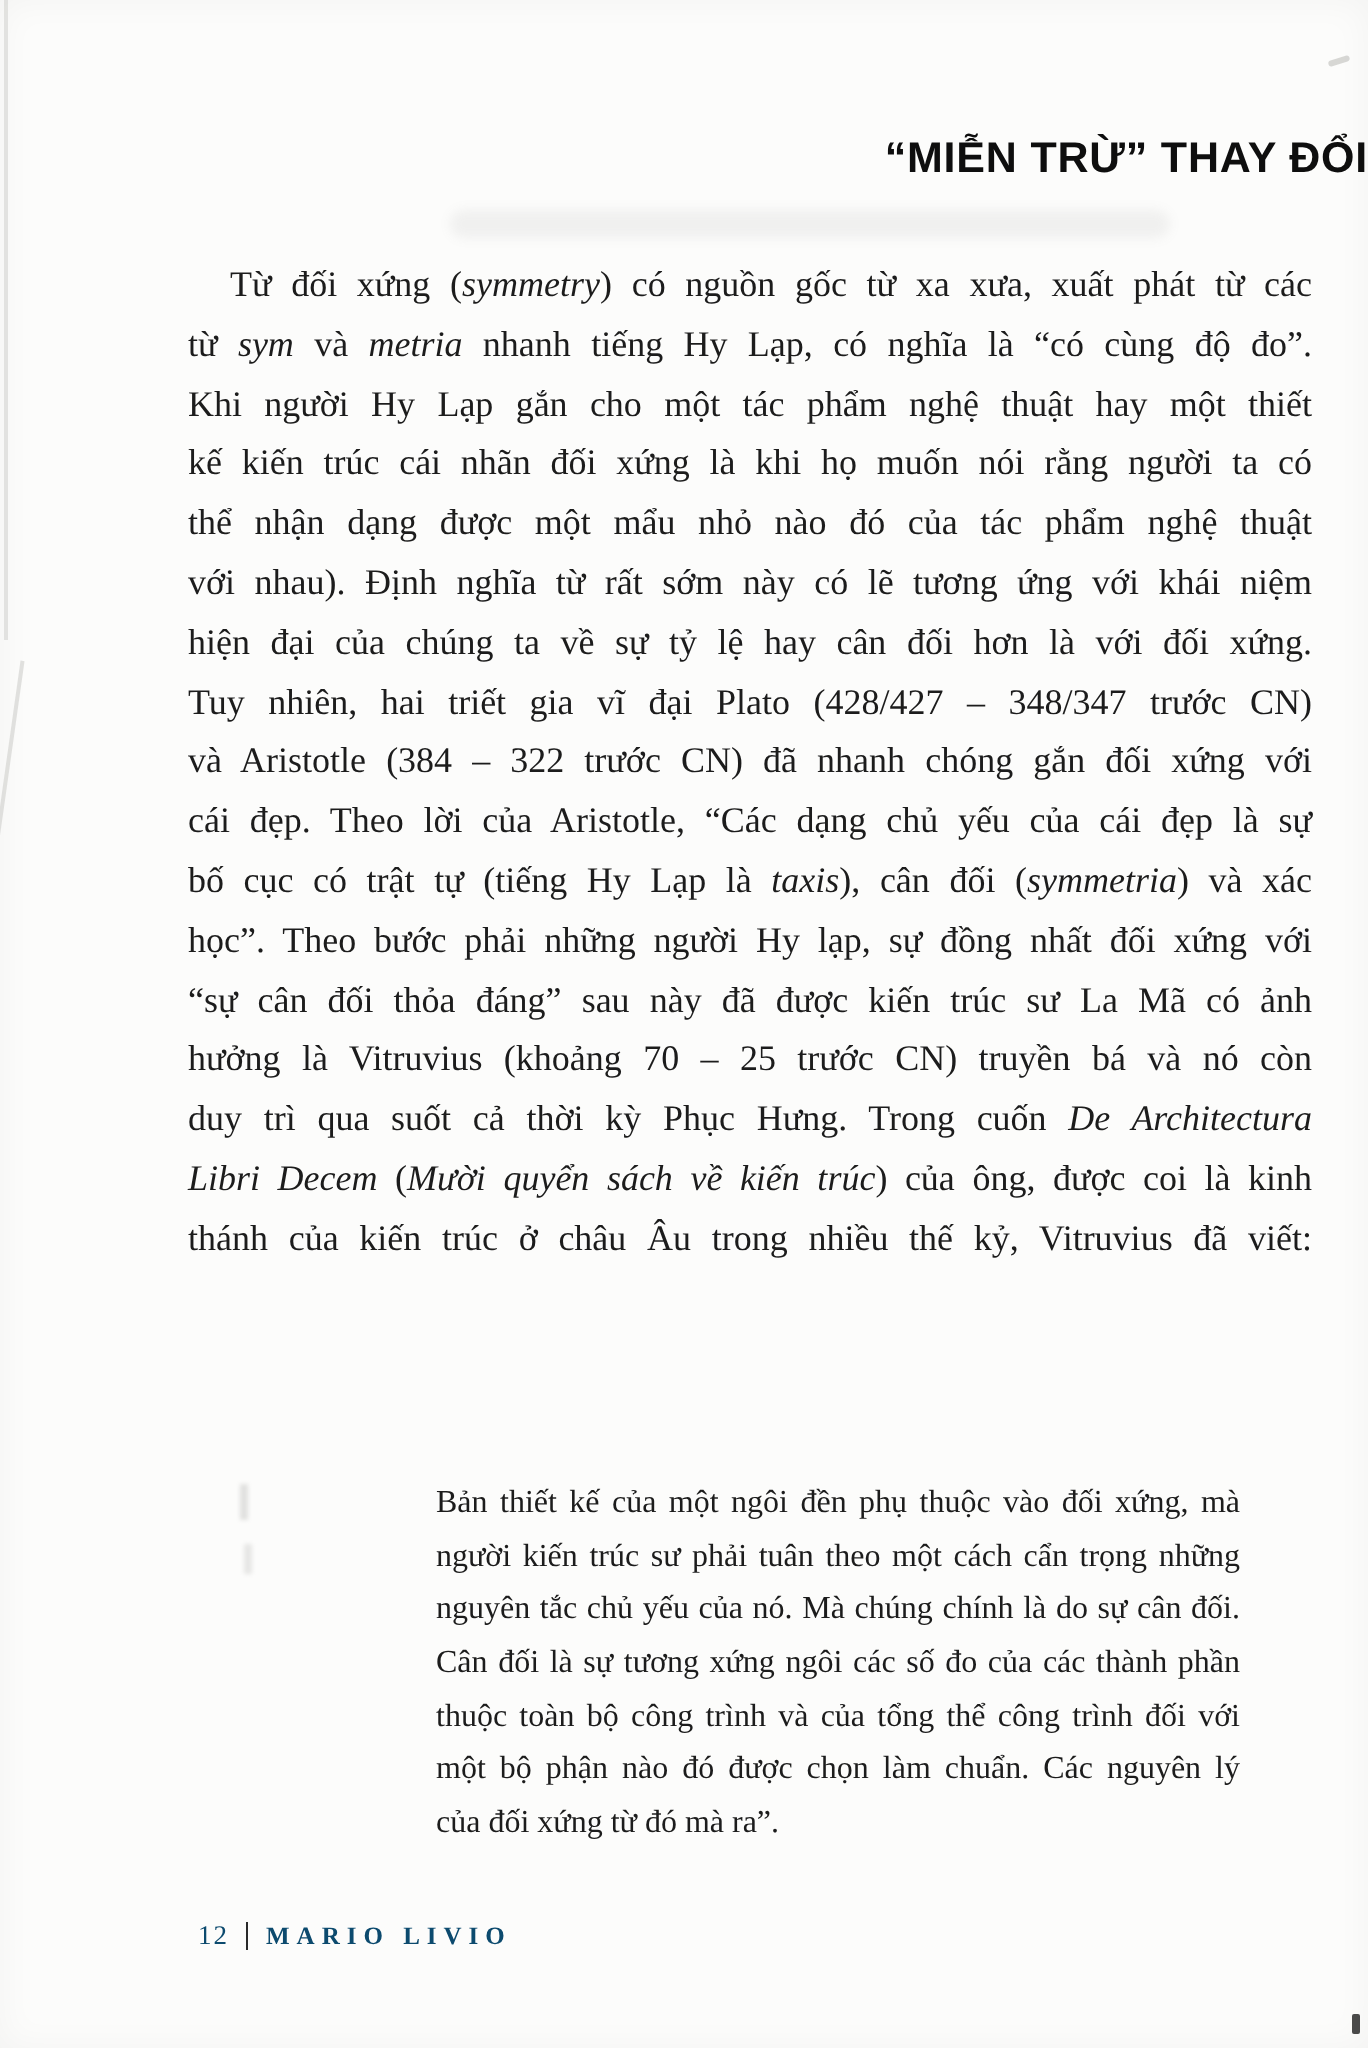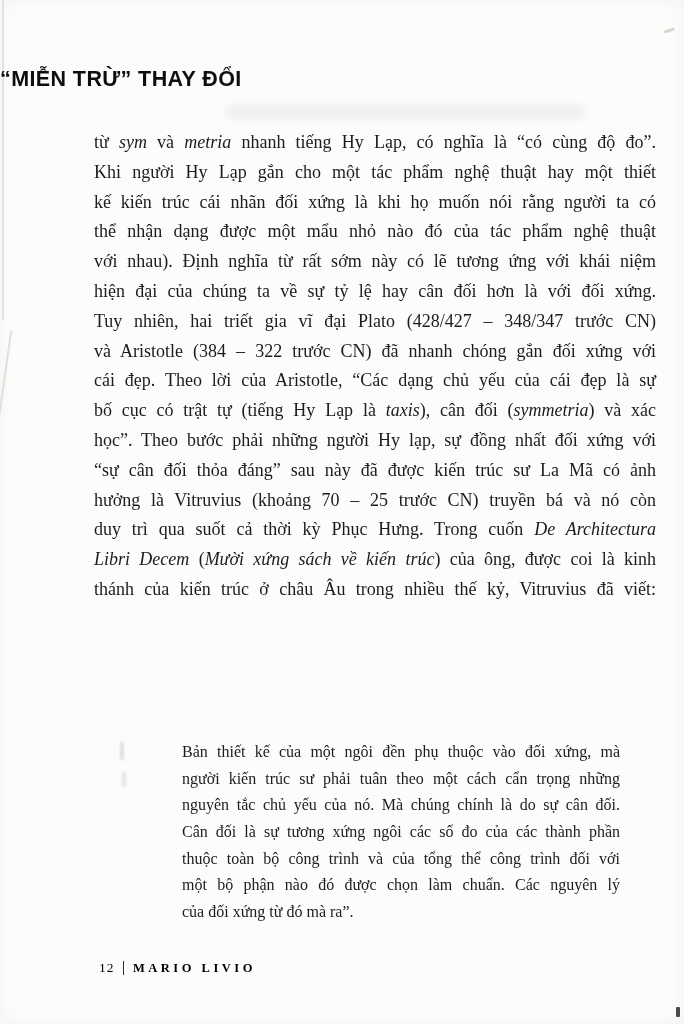--- a/index.html
+++ b/index.html
@@ -9,21 +9,21 @@
     margin:0 auto;
     background:#fcfcfb;
     overflow:hidden;
     font-family:"Liberation Serif","DejaVu Serif",serif;
     color:#1c1c1c;
     box-shadow:inset 0 0 18px rgba(0,0,0,0.04);
   }
   
   .title{
     position:absolute;top:67px;left:0;width:100%;
-    text-align:left;
+    text-align:right;
     font-family:"Liberation Sans","DejaVu Sans",sans-serif;
     font-weight:bold;
     font-size:21.5px;
     letter-spacing:0.4px;
     color:#0e0e0e;
   }
   
   .ghost{
     position:absolute;left:225px;top:105px;width:360px;height:14px;
     background:#8a8a8a;opacity:0.10;filter:blur(3px);border-radius:7px;
@@ -40,29 +40,30 @@
   }
   
   .quote{
     position:absolute;left:182px;top:739px;width:438px;
     font-size:16px;
   }
   .quote .line{
     height:26.7px;line-height:26.7px;
     text-align:justify;text-align-last:justify;
     white-space:nowrap;
+    margin-left:36px;
   }
   .line.ind span:first-child{padding-left:21px;}
   .line.last{text-align-last:left;}
   .it{font-style:italic;}
   
   .footer{
     position:absolute;left:99px;top:959px;height:18px;
     display:flex;align-items:center;
-    font-size:13.5px;color:#000000;
+    font-size:13.5px;color:#0c4a6e;
   }
   .footer .pnum{letter-spacing:1px;}
   .footer .bar{
     display:inline-block;width:1.5px;height:14px;background:#2a2a2a;
     margin:0 9px 0 8px;
   }
   .footer .author{
     letter-spacing:3.5px;
     font-size:12.5px;
     font-weight:600;
@@ -82,35 +83,36 @@
 
   <div class="edge-line"></div>
   <div class="scratch"></div>
   <div class="mark-tr"></div>
 
   <div class="title">“MIỄN TRỪ” THAY ĐỔI</div>
 
   <div class="ghost"></div>
 
   <div class="para">
+      <div class="line ind"><span>Từ đối xứng (</span><span class="it">symmetry</span><span>) có nguồn gốc từ xa xưa, xuất phát từ các</span></div>
       <div class="line"><span>từ </span><span class="it">sym</span><span> và </span><span class="it">metria</span><span> nhanh tiếng Hy Lạp, có nghĩa là “có cùng độ đo”.</span></div>
       <div class="line"><span>Khi người Hy Lạp gắn cho một tác phẩm nghệ thuật hay một thiết</span></div>
       <div class="line"><span>kế kiến trúc cái nhãn đối xứng là khi họ muốn nói rằng người ta có</span></div>
       <div class="line"><span>thể nhận dạng được một mẩu nhỏ nào đó của tác phẩm nghệ thuật</span></div>
       <div class="line"><span>với nhau). Định nghĩa từ rất sớm này có lẽ tương ứng với khái niệm</span></div>
       <div class="line"><span>hiện đại của chúng ta về sự tỷ lệ hay cân đối hơn là với đối xứng.</span></div>
       <div class="line"><span>Tuy nhiên, hai triết gia vĩ đại Plato (428/427 – 348/347 trước CN)</span></div>
       <div class="line"><span>và Aristotle (384 – 322 trước CN) đã nhanh chóng gắn đối xứng với</span></div>
       <div class="line"><span>cái đẹp. Theo lời của Aristotle, “Các dạng chủ yếu của cái đẹp là sự</span></div>
       <div class="line"><span>bố cục có trật tự (tiếng Hy Lạp là </span><span class="it">taxis</span><span>), cân đối (</span><span class="it">symmetria</span><span>) và xác</span></div>
       <div class="line"><span>học”. Theo bước phải những người Hy lạp, sự đồng nhất đối xứng với</span></div>
       <div class="line"><span>“sự cân đối thỏa đáng” sau này đã được kiến trúc sư La Mã có ảnh</span></div>
       <div class="line"><span>hưởng là Vitruvius (khoảng 70 – 25 trước CN) truyền bá và nó còn</span></div>
       <div class="line"><span>duy trì qua suốt cả thời kỳ Phục Hưng. Trong cuốn </span><span class="it">De Architectura</span></div>
-      <div class="line"><span class="it">Libri Decem</span><span> (</span><span class="it">Mười xứng sách về kiến trúc</span><span>) của ông, được coi là kinh</span></div>
+      <div class="line"><span class="it">Libri Decem</span><span> (</span><span class="it">Mười quyển sách về kiến trúc</span><span>) của ông, được coi là kinh</span></div>
       <div class="line"><span>thánh của kiến trúc ở châu Âu trong nhiều thế kỷ, Vitruvius đã viết:</span></div>
     </div>
 
   <div class="smudge-a"></div>
   <div class="smudge-b"></div>
 
   <div class="quote">
       <div class="line"><span>Bản thiết kế của một ngôi đền phụ thuộc vào đối xứng, mà</span></div>
       <div class="line"><span>người kiến trúc sư phải tuân theo một cách cẩn trọng những</span></div>
       <div class="line"><span>nguyên tắc chủ yếu của nó. Mà chúng chính là do sự cân đối.</span></div>

